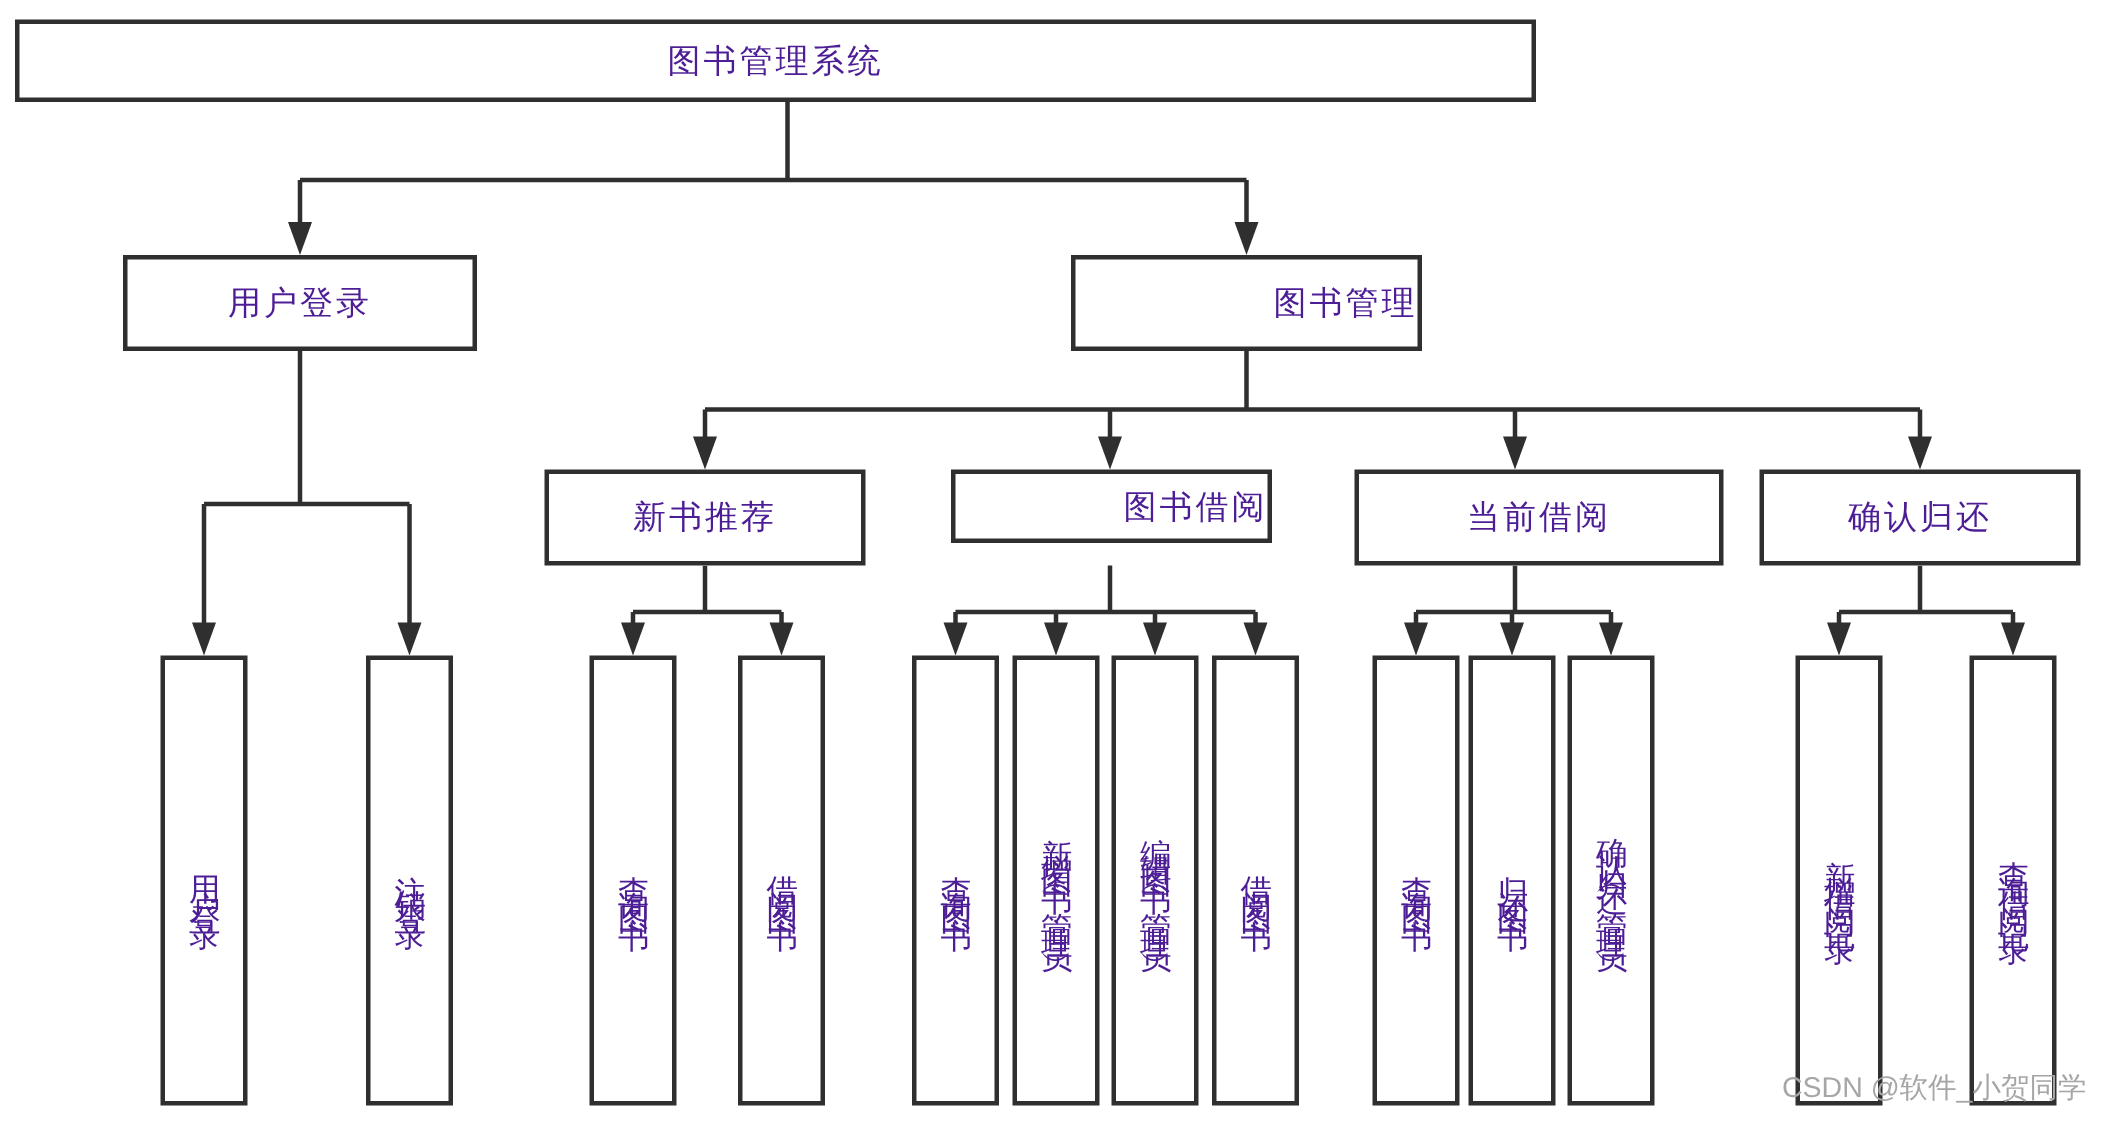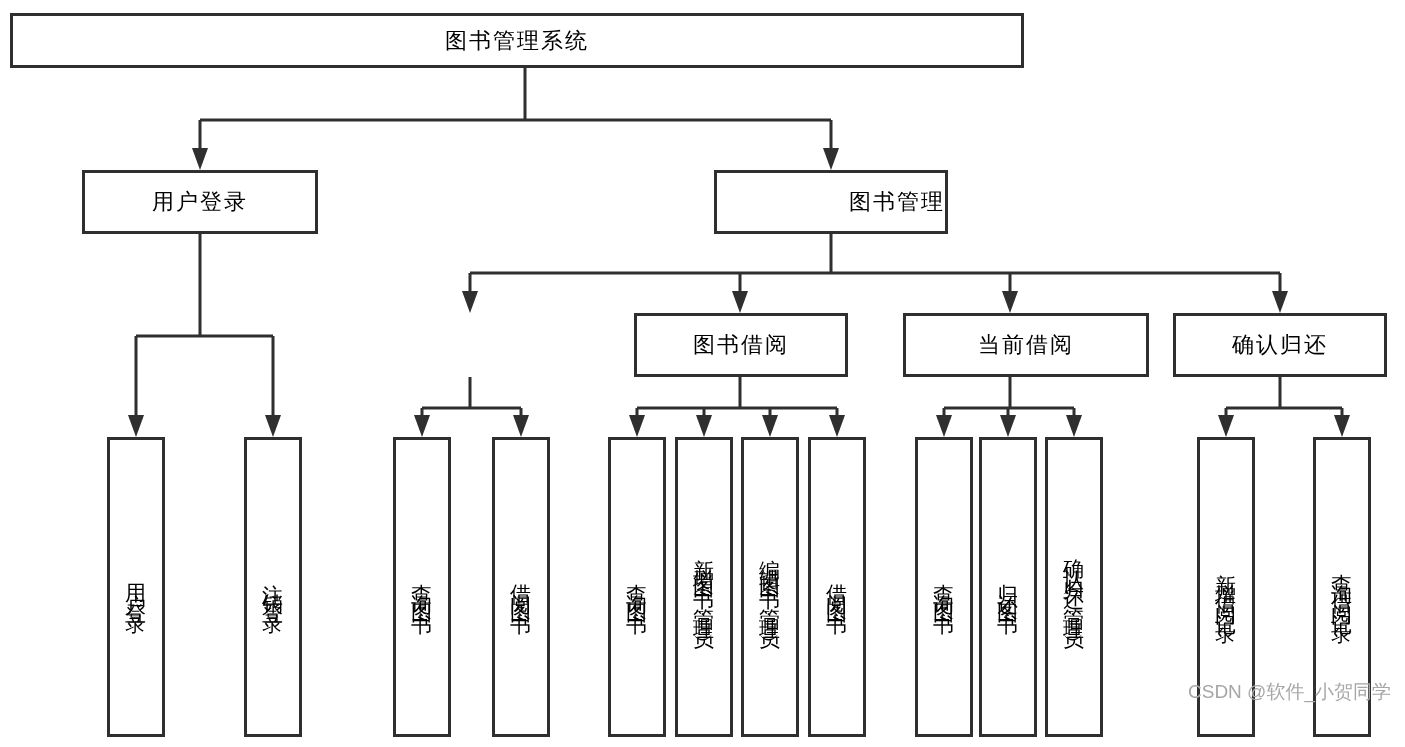--- a/index.html
+++ b/index.html
@@ -22,38 +22,38 @@
     pointer-events: none;
   }
   .node {
     position: absolute;
     box-sizing: border-box;
     border: 3px solid #2f2f2f;
     background: #ffffff;
     display: flex;
     align-items: center;
     justify-content: center;
-    color: #000000;
+    color: #4c1d95;
   }
   .hnode .lbl {
     font-size: 22px;
     letter-spacing: 2px;
     white-space: nowrap;
   }
   .vnode .lbl {
     writing-mode: vertical-rl;
     text-orientation: mixed;
     font-size: 21px;
     letter-spacing: 10px;
     line-height: 1;
   }
   .watermark {
     position: absolute;
     left: 1188px;
-    top: 679px;
+    top: 712px;
     font-size: 19px;
     color: #a6a6a6;
     white-space: nowrap;
     z-index: 5;
   }
 </style>
 </head>
 <body>
 
 <div class="canvas">
@@ -94,21 +94,24 @@
     <span class="lbl">图书管理系统</span>
   </div>
 
   <div class="node hnode" style="left:82px; top:170px; width:236px; height:64px;">
     <span class="lbl">用户登录</span>
   </div>
   <div class="node hnode" style="left:714px; top:170px; width:234px; height:64px;justify-content:flex-end;">
     <span class="lbl">图书管理</span>
   </div>
 
-  <div class="node hnode" style="left:634px; top:313px; width:214px; height:64px;">
+  <div class="node hnode" style="left:363px; top:313px; width:214px; height:64px;">
+    <span class="lbl">新书推荐</span>
+  </div>
+  <div class="node hnode" style="left:634px; top:313px; width:214px; height:49px;justify-content:flex-end;">
     <span class="lbl">图书借阅</span>
   </div>
   <div class="node hnode" style="left:903px; top:313px; width:246px; height:64px;">
     <span class="lbl">当前借阅</span>
   </div>
   <div class="node hnode" style="left:1173px; top:313px; width:214px; height:64px;">
     <span class="lbl">确认归还</span>
   </div>
 
   <div class="node vnode" style="left:107px; top:437px; width:58px; height:300px;">

